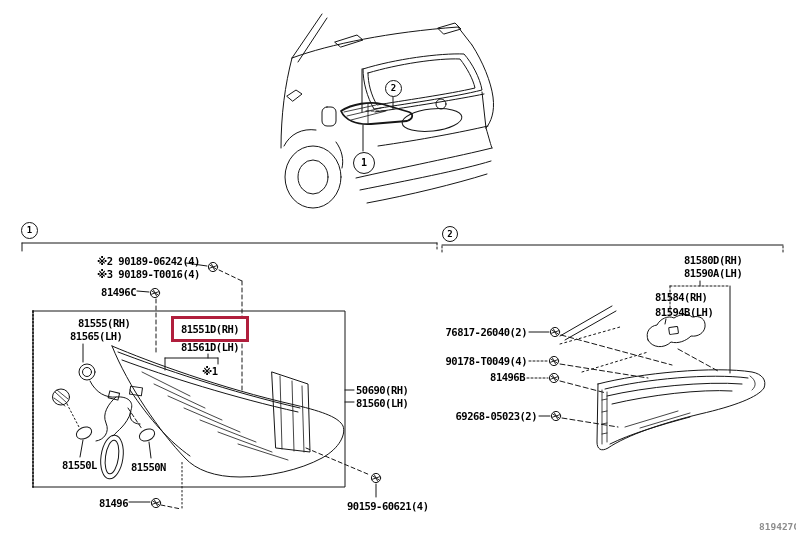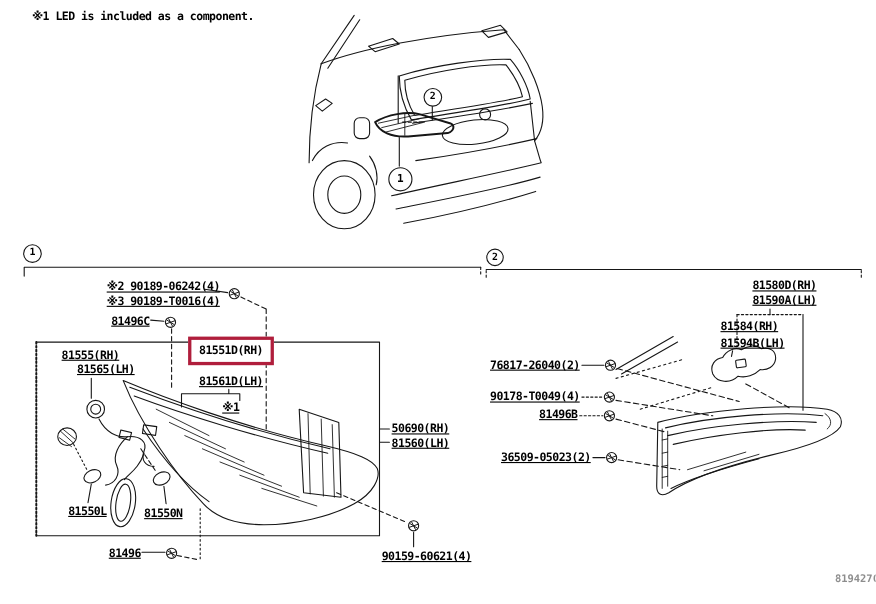--- a/index.html
+++ b/index.html
@@ -1,29 +1,29 @@
 <!DOCTYPE html>
 <html><head>
 <meta charset="utf-8">
 <style>
   html,body{margin:0;padding:0;background:#fff;}
   body{width:796px;height:549px;position:relative;overflow:hidden;
        font-family:"DejaVu Sans Mono","DejaVu Sans",monospace;color:#000;}
   .stage{position:absolute;inset:0;}
   svg.art{position:absolute;left:0;top:0;}
   .lbl{position:absolute;font-weight:bold;font-size:10.5px;line-height:13px;
-       letter-spacing:-0.5px;white-space:nowrap;text-decoration:underline;}
+       letter-spacing:-0.5px;white-space:nowrap;}
   .r{text-align:right;}
   .c{text-align:center;}
   .notes{position:absolute;left:29px;top:9px;font-weight:bold;font-size:10.5px;
          line-height:13px;letter-spacing:-0.5px;}
   .marker{position:absolute;border:1.4px solid #161616;border-radius:50%;
           background:#fff;display:flex;align-items:center;justify-content:center;
           font-size:9px;font-weight:bold;line-height:1;}
-  .hlbox{position:absolute;left:171px;top:306px;width:72px;height:20px;
+  .hlbox{position:absolute;left:171px;top:316px;width:72px;height:20px;
          border:3px solid #b01e3c;display:flex;align-items:center;
          justify-content:center;font-weight:bold;font-size:10.5px;
          letter-spacing:-0.5px;background:#fff;}
   .code{position:absolute;left:731px;top:521px;font-size:9.5px;font-weight:bold;
         color:#8d8d8d;letter-spacing:0;margin-left:28px;}
 </style>
 </head>
 <body>
 
 <div class="stage">
@@ -158,48 +158,47 @@
     <path d="M605,389 C645,379 710,373 748,378"></path>
     <path d="M607,396 C645,387 705,381 742,384"></path>
     <path d="M612,404 C650,395 700,389 732,391"></path>
     <path d="M610,444 C630,434 660,425 690,417"></path>
     <path stroke-width=".8" d="M602,390 L602,444 M607,392 L607,442 M602,400 L607,399 M602,412 L607,411 M602,424 L607,423 M602,434 L607,433"></path>
     <path stroke-width=".8" d="M625,427 L678,411 M640,428 L690,413 M750,376 C756,380 757,386 752,390"></path>
   </g>
 </svg>
 
 <div class="notes">
-  <div>※1 LED is included as a component.</div>
 </div>
 
 <div class="marker" style="left:385px;top:80px;width:15px;height:15px;">2</div>
 <div class="marker" style="left:353px;top:152px;width:20px;height:20px;font-size:10px;">1</div>
 
 <div class="marker" style="left:21px;top:222px;width:15px;height:15px;">1</div>
 <div class="marker" style="left:442px;top:226px;width:14px;height:14px;">2</div>
 
 <div class="lbl" style="left:97px;top:255px;">※2 90189-06242(4)</div>
 <div class="lbl" style="left:97px;top:268px;">※3 90189-T0016(4)</div>
 <div class="lbl r" style="left:80px;top:286px;width:56px;">81496C</div>
-<div class="lbl" style="left:56px;top:317px;">81555(RH)</div>
+<div class="lbl" style="left:78px;top:317px;">81555(RH)</div>
 <div class="lbl" style="left:70px;top:330px;">81565(LH)</div>
 <div class="hlbox">81551D(RH)</div>
 <div class="lbl c" style="left:171px;top:341px;width:78px;">81561D(LH)</div>
 <div class="lbl" style="left:202px;top:365px;">※1</div>
 <div class="lbl" style="left:62px;top:459px;">81550L</div>
 <div class="lbl" style="left:131px;top:461px;">81550N</div>
 <div class="lbl" style="left:356px;top:384px;">50690(RH)</div>
 <div class="lbl" style="left:356px;top:397px;">81560(LH)</div>
 <div class="lbl r" style="left:68px;top:497px;width:60px;">81496</div>
 <div class="lbl" style="left:347px;top:500px;">90159-60621(4)</div>
 
 <div class="lbl" style="left:684px;top:254px;">81580D(RH)</div>
 <div class="lbl" style="left:684px;top:267px;">81590A(LH)</div>
 <div class="lbl" style="left:655px;top:291px;">81584(RH)</div>
 <div class="lbl" style="left:655px;top:306px;">81594B(LH)</div>
 <div class="lbl r" style="left:417px;top:326px;width:110px;">76817-26040(2)</div>
 <div class="lbl r" style="left:415px;top:355px;width:112px;">90178-T0049(4)</div>
 <div class="lbl r" style="left:455px;top:371px;width:70px;text-align:right;">81496B</div>
-<div class="lbl r" style="left:425px;top:410px;width:112px;">36509-05023(2)</div>
+<div class="lbl r" style="left:425px;top:410px;width:112px;">69268-05023(2)</div>
 
 <div class="code">819427C</div>
 
 </div>
 
 </body></html>

